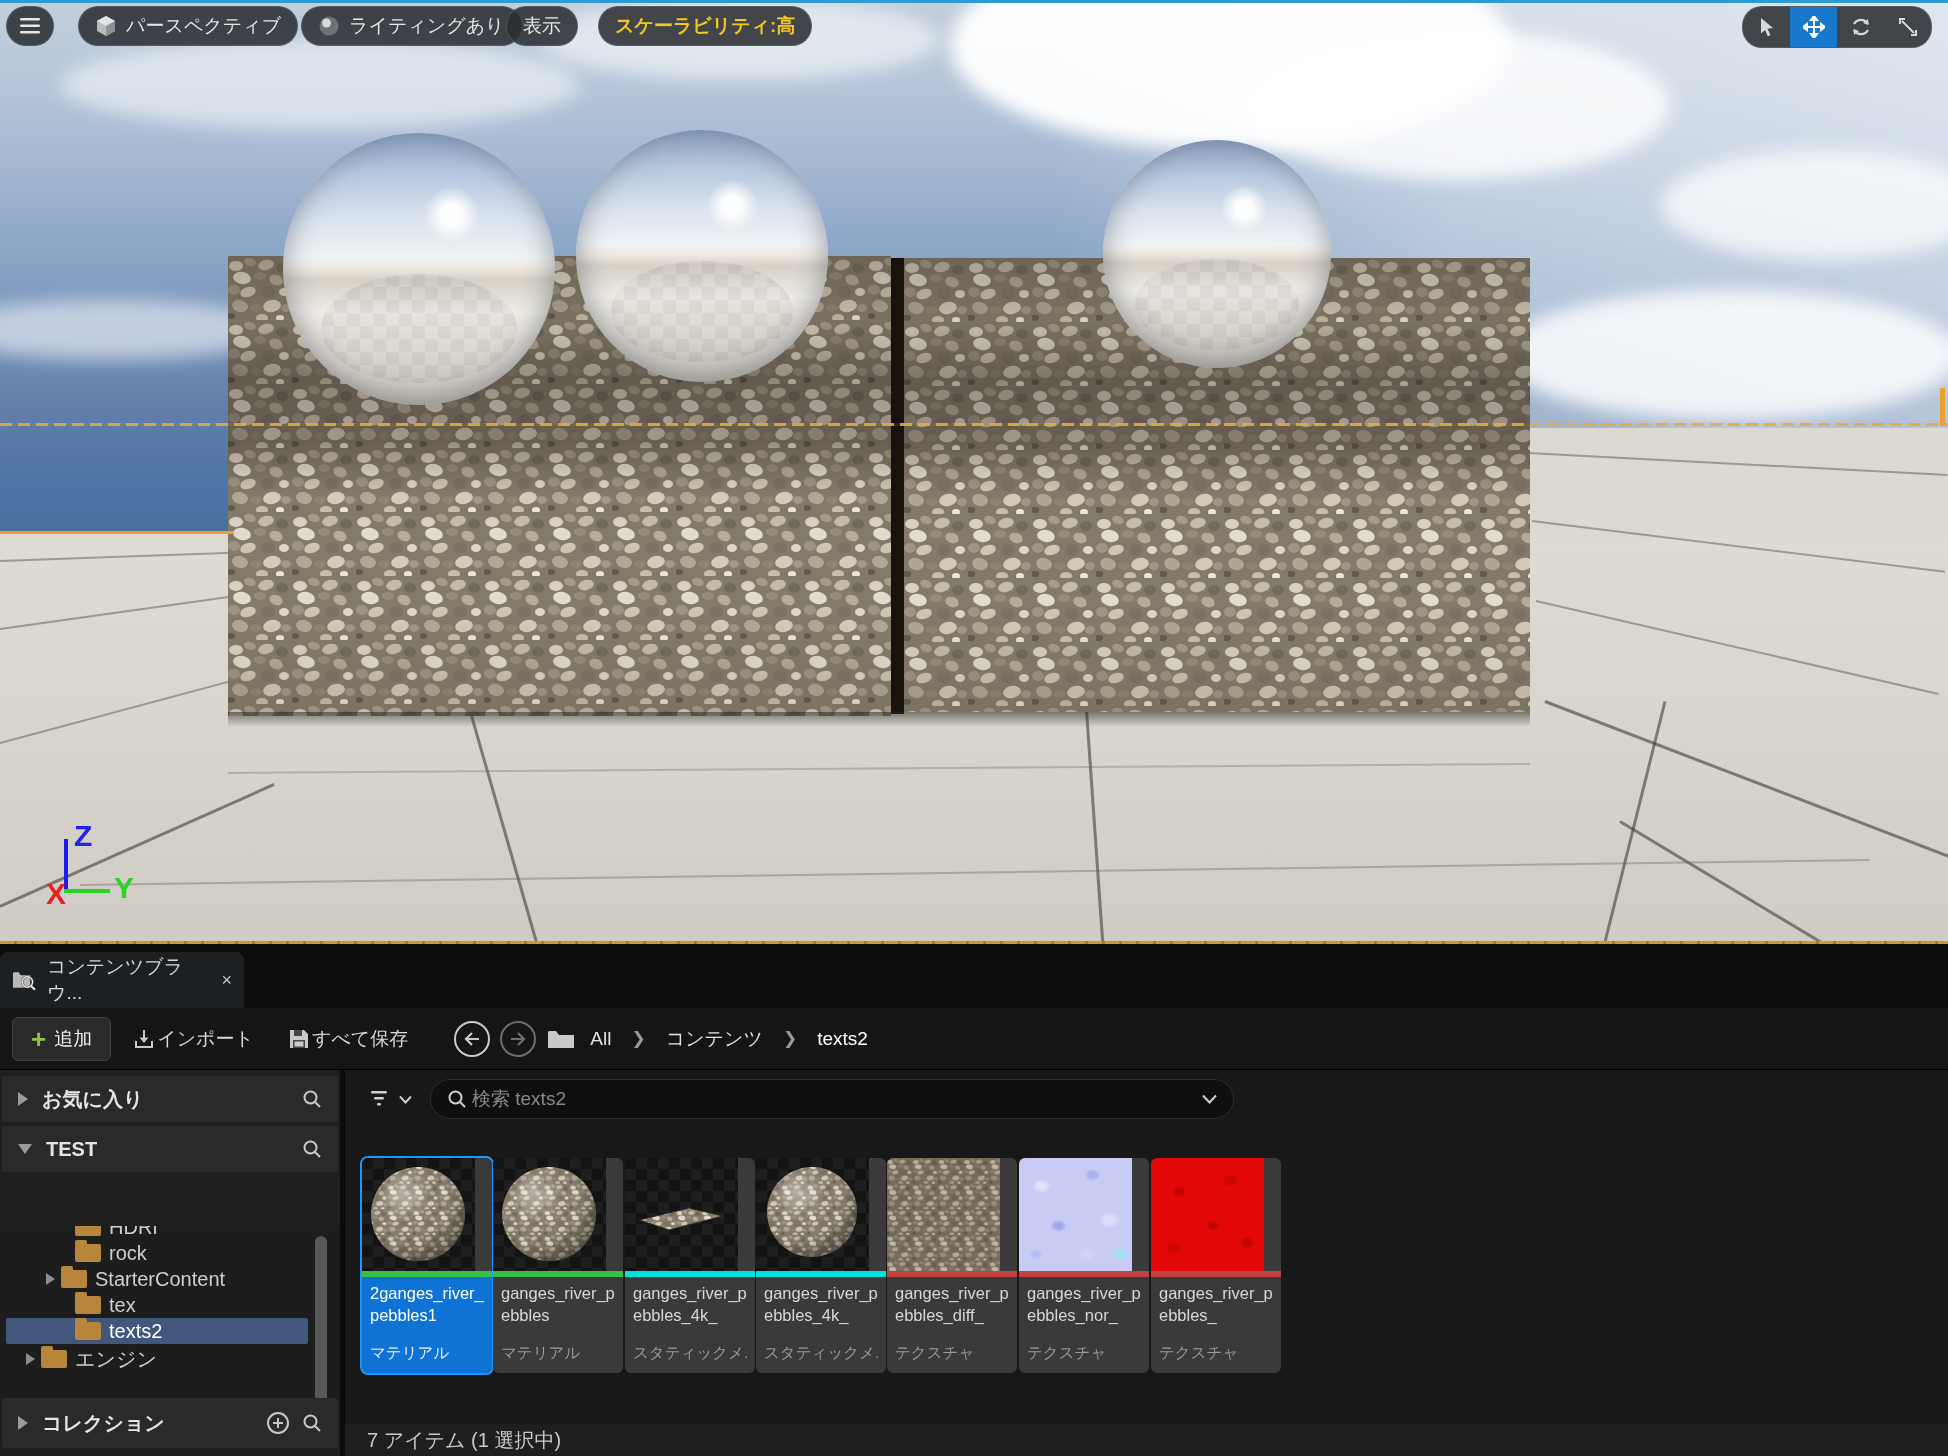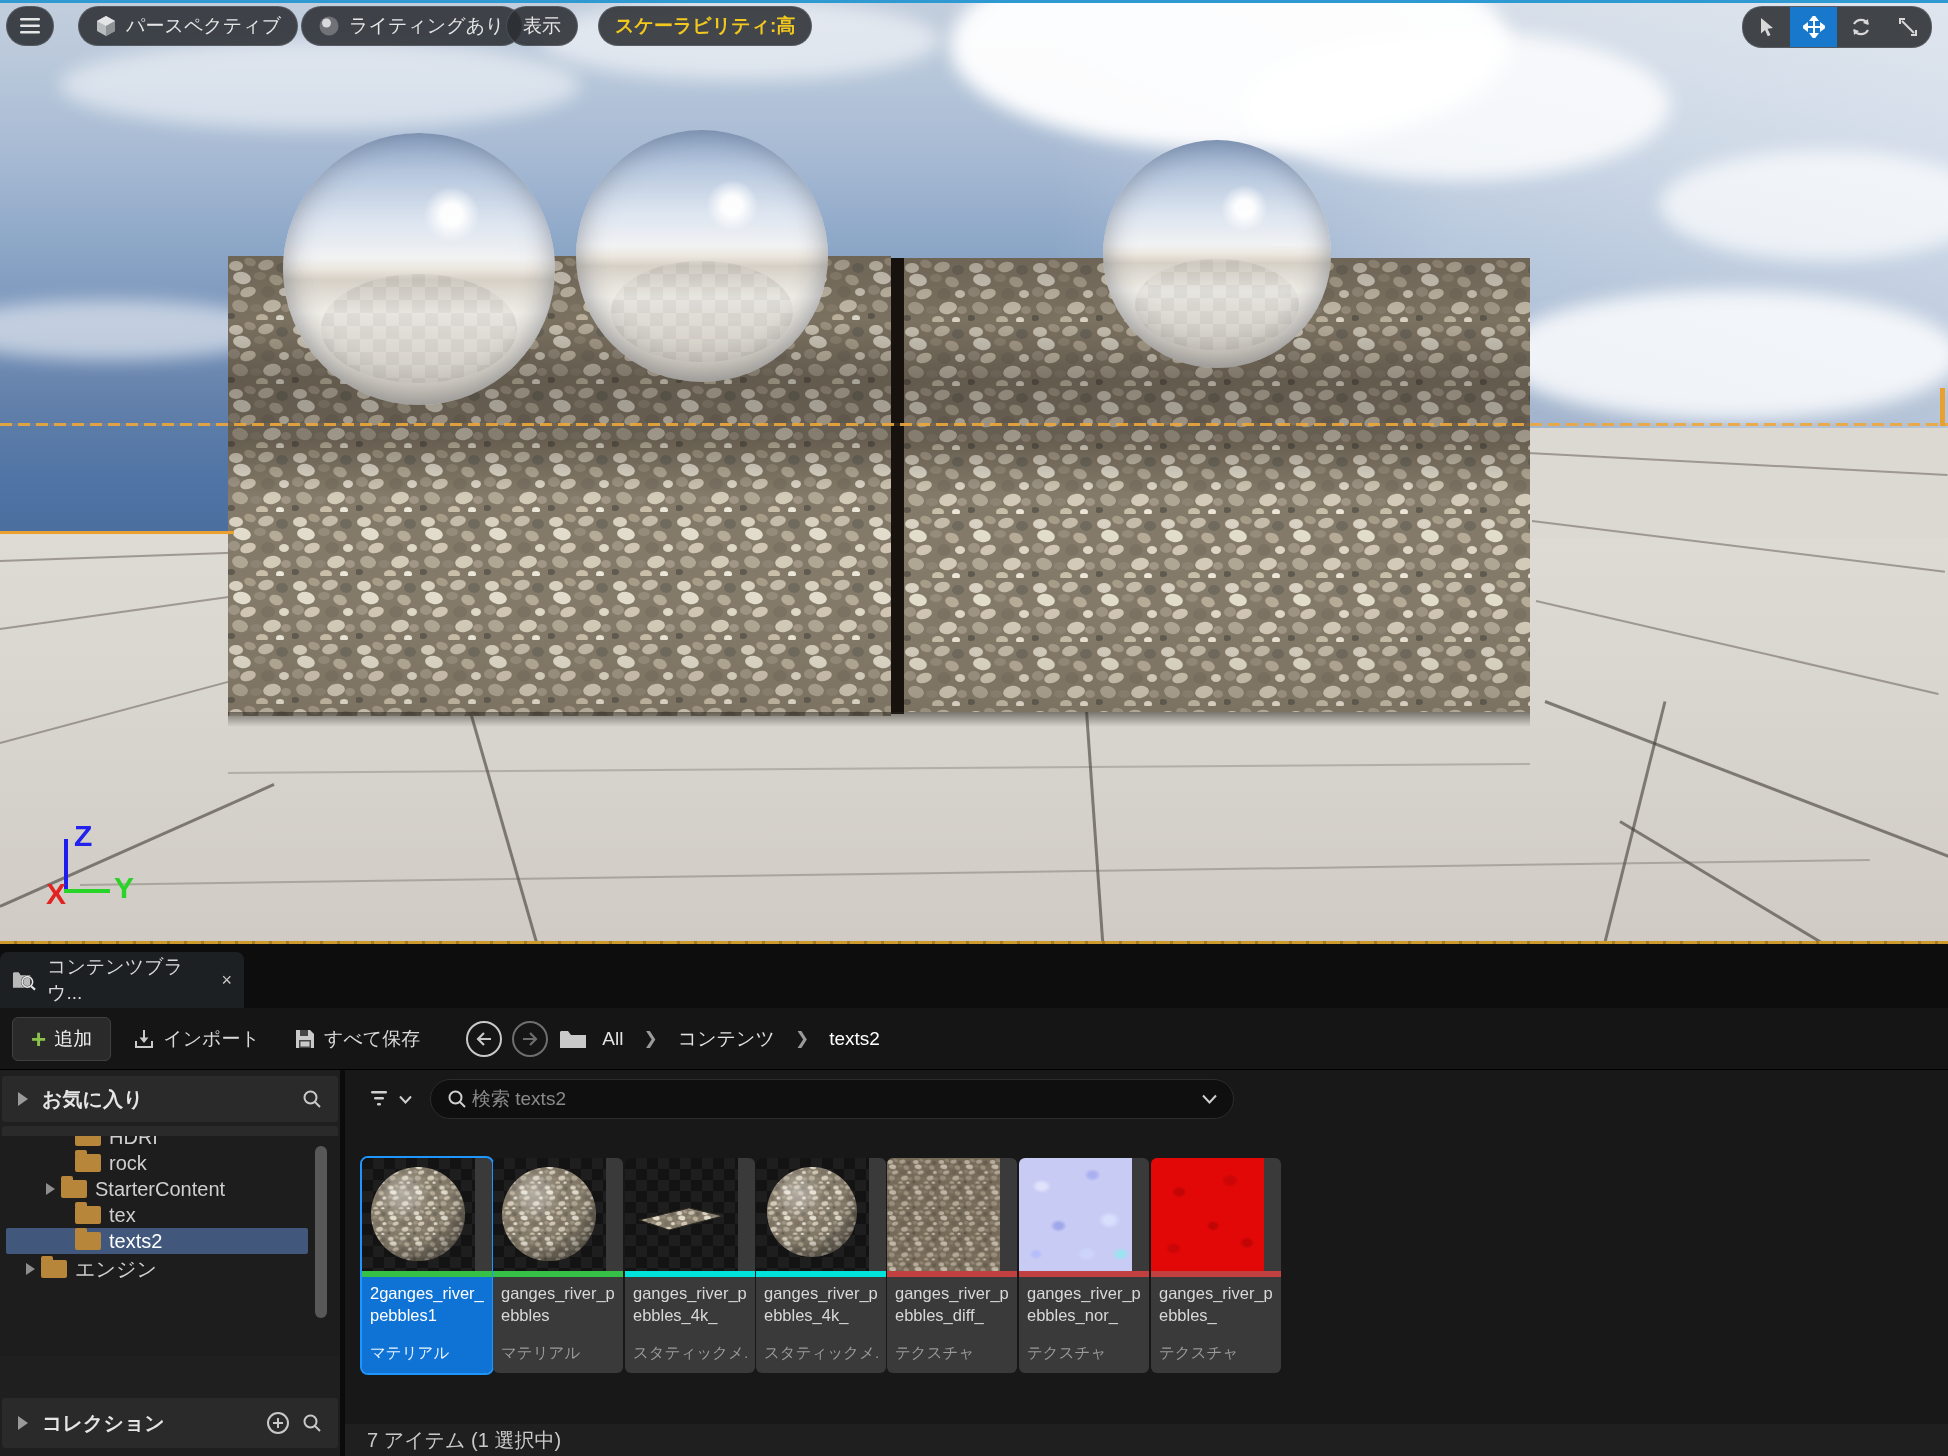--- a/index.html
+++ b/index.html
@@ -71,37 +71,37 @@
   #tabbar{left:0;top:944px;width:1948px;height:64px;background:#0d0d0d;}
   #cb-tab{left:0;top:952px;width:244px;height:56px;background:#1d2022;border-radius:8px 8px 0 0;
     display:flex;align-items:center;gap:10px;padding:0 12px;box-sizing:border-box;color:#d8d8d8;font-size:19px;}
   #cb-tab .close{margin-left:auto;color:#c8c8c8;font-size:18px;}
 
   #cb-toolbar{left:0;top:1008px;width:1948px;height:62px;background:#151515;border-bottom:1px solid #000;
     display:flex;align-items:center;gap:10px;padding:0 12px;box-sizing:border-box;}
   #add-btn{display:flex;align-items:center;gap:8px;background:#2a2a2a;border:1px solid #404040;
     border-radius:6px;height:42px;padding:0 18px;color:#efefef;font-size:19px;}
   #add-btn .plus{color:#8bc34a;font-size:26px;font-weight:bold;line-height:1;}
-  .tb-item{display:flex;align-items:center;gap:8px;color:#d8d8d8;font-size:19px;padding:0 12px;}
+  .tb-item{display:flex;align-items:center;gap:2px;color:#d8d8d8;font-size:19px;padding:0 12px;}
   .nav-circle{width:32px;height:32px;border-radius:50%;border:2.5px solid #c9c9c9;display:flex;
     align-items:center;justify-content:center;color:#c9c9c9;font-size:18px;font-weight:bold;}
   .nav-circle.dim{border-color:#6e6e6e;color:#6e6e6e;}
   .crumb{color:#e2e2e2;font-size:19px;padding:0 4px;}
   .crumb.current{color:#fff;}
   .crumb-sep{color:#9a9a9a;font-size:17px;font-weight:bold;padding:0 6px;}
 
   #sidebar{left:0;top:1070px;width:340px;height:386px;background:#1f1f1f;}
   #cb-divider{left:340px;top:1070px;width:5px;height:386px;background:#0b0b0b;}
   .side-header{position:absolute;left:2px;width:336px;height:46px;background:#2a2a2a;border-radius:3px;
     display:flex;align-items:center;gap:14px;padding:0 16px;box-sizing:border-box;color:#e5e5e5;
     font-size:20px;font-weight:bold;}
   .tri-right{width:0;height:0;border-left:10px solid #9a9a9a;border-top:7px solid transparent;border-bottom:7px solid transparent;}
   .tri-down{width:0;height:0;border-top:10px solid #9a9a9a;border-left:7px solid transparent;border-right:7px solid transparent;}
   .hdr-icons{margin-left:auto;display:flex;align-items:center;gap:12px;color:#c9c9c9;}
-  #tree{left:0;top:1136px;width:340px;height:220px;overflow:hidden;background:#1d1d1d;}
+  #tree{left:0;top:1226px;width:340px;height:220px;overflow:hidden;background:#1d1d1d;}
   .tree-row{position:absolute;left:0;width:340px;height:26px;display:flex;align-items:center;
     color:#cfcfcf;font-size:20px;}
   .tree-row .sel-bg{position:absolute;left:6px;right:32px;top:0;bottom:0;background:#41587c;border-radius:2px;}
   .tree-row.selected{color:#fff;}
   .tree-row>*{position:relative;}
   .folder{width:26px;height:18px;background:#b8863b;border-radius:2px;position:relative;margin-right:8px;}
   .folder::before{content:"";position:absolute;left:0;top:-4px;width:12px;height:5px;background:#b8863b;border-radius:2px 2px 0 0;}
   .tree-arrow{width:0;height:0;border-left:9px solid #8e8e8e;border-top:6px solid transparent;border-bottom:6px solid transparent;margin-right:6px;}
   #tree-scroll{position:absolute;left:315px;top:10px;width:12px;height:172px;border-radius:6px;background:#585858;}
   #collections{top:1398px;height:50px;}

